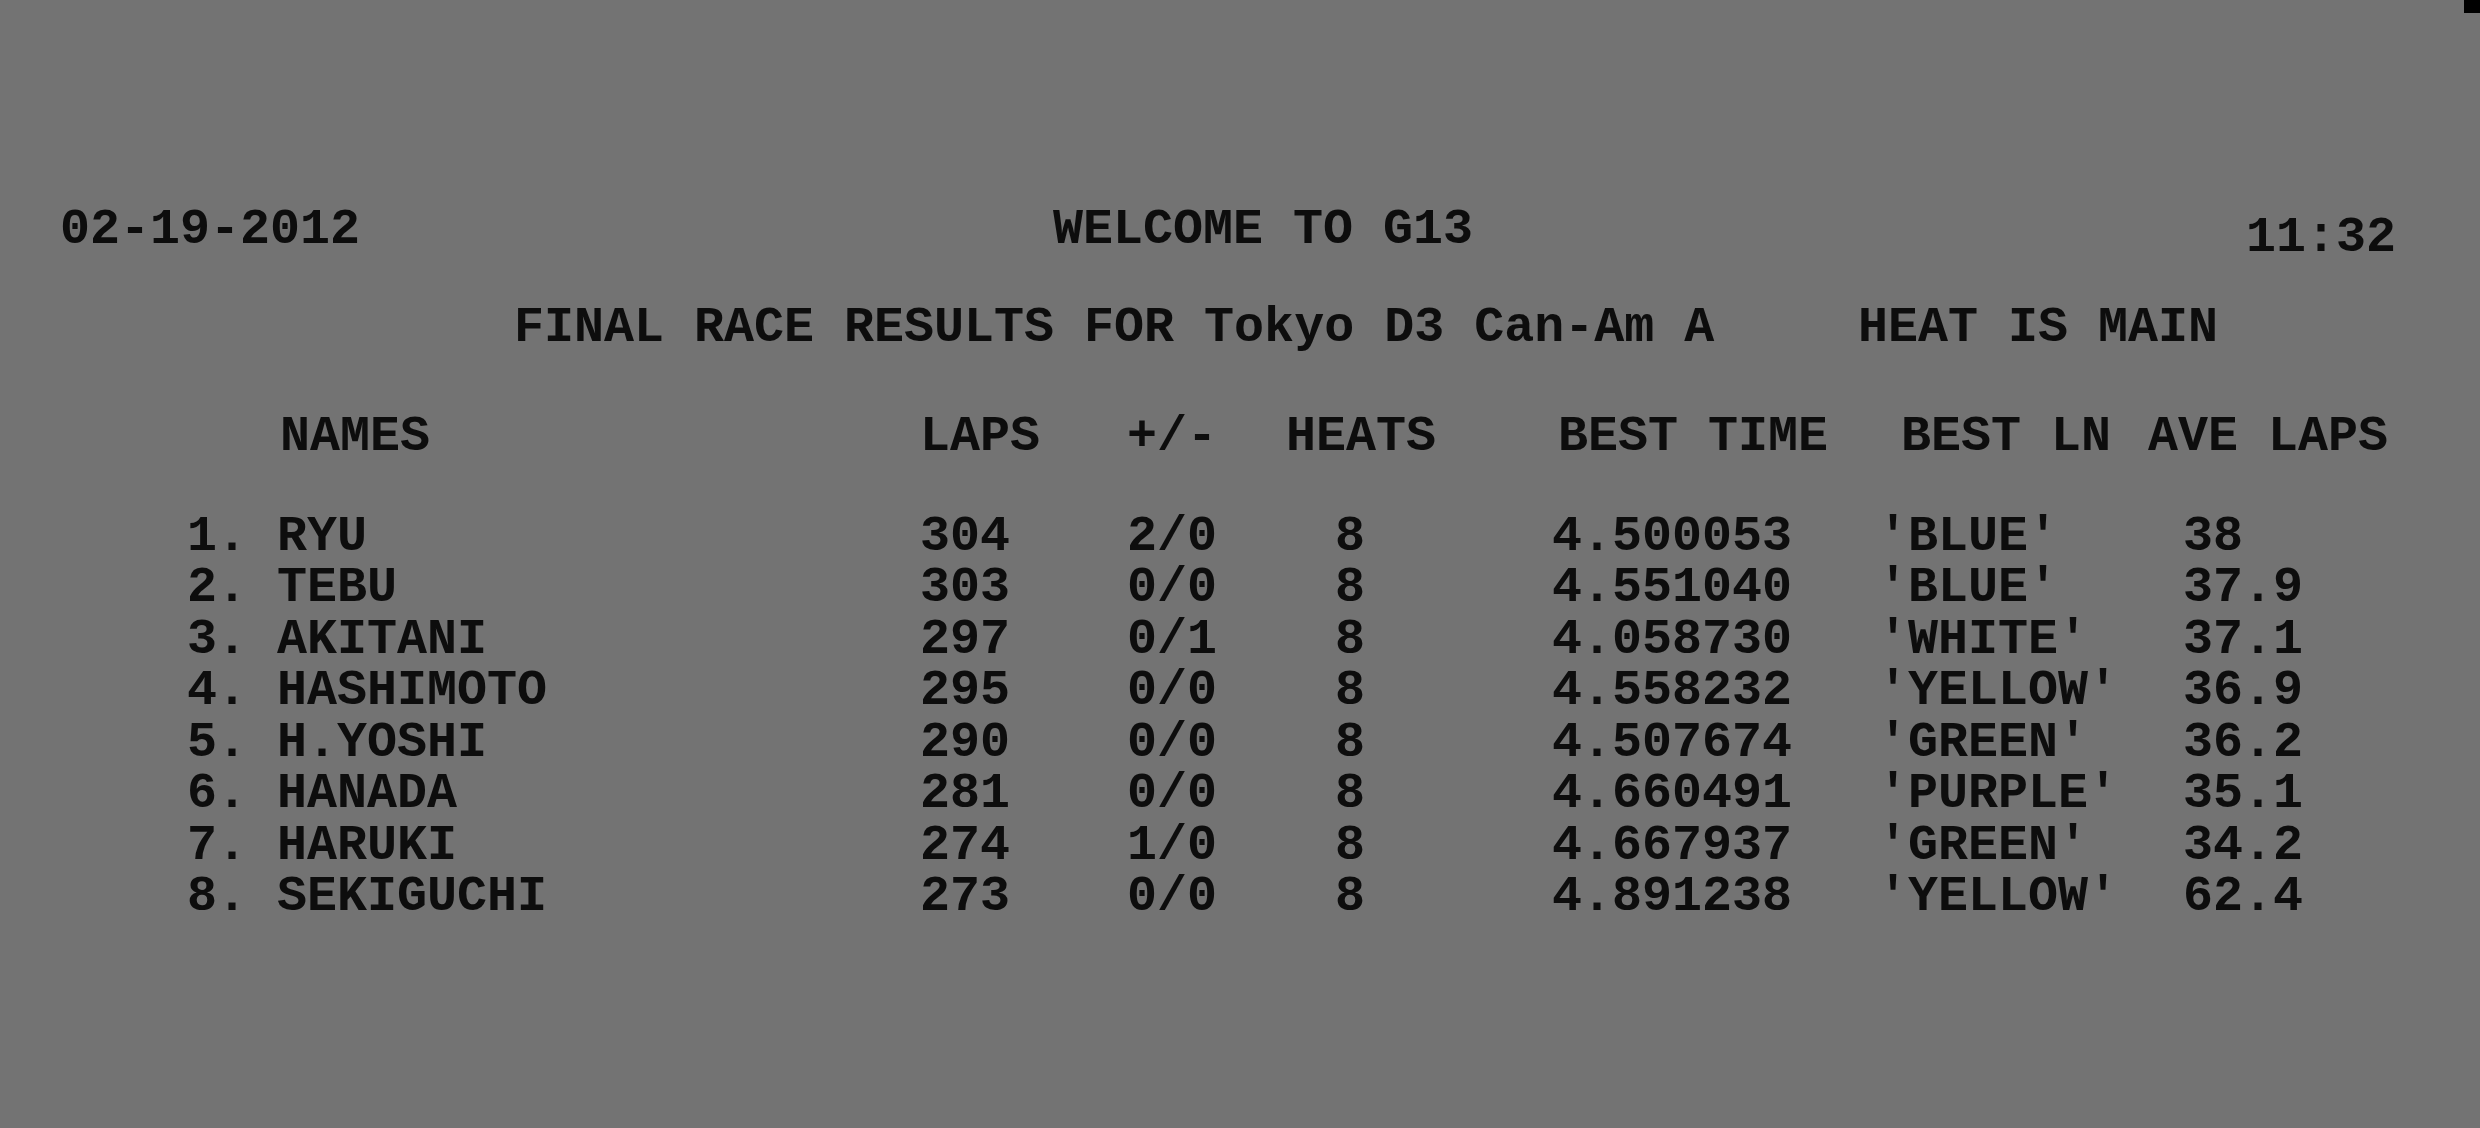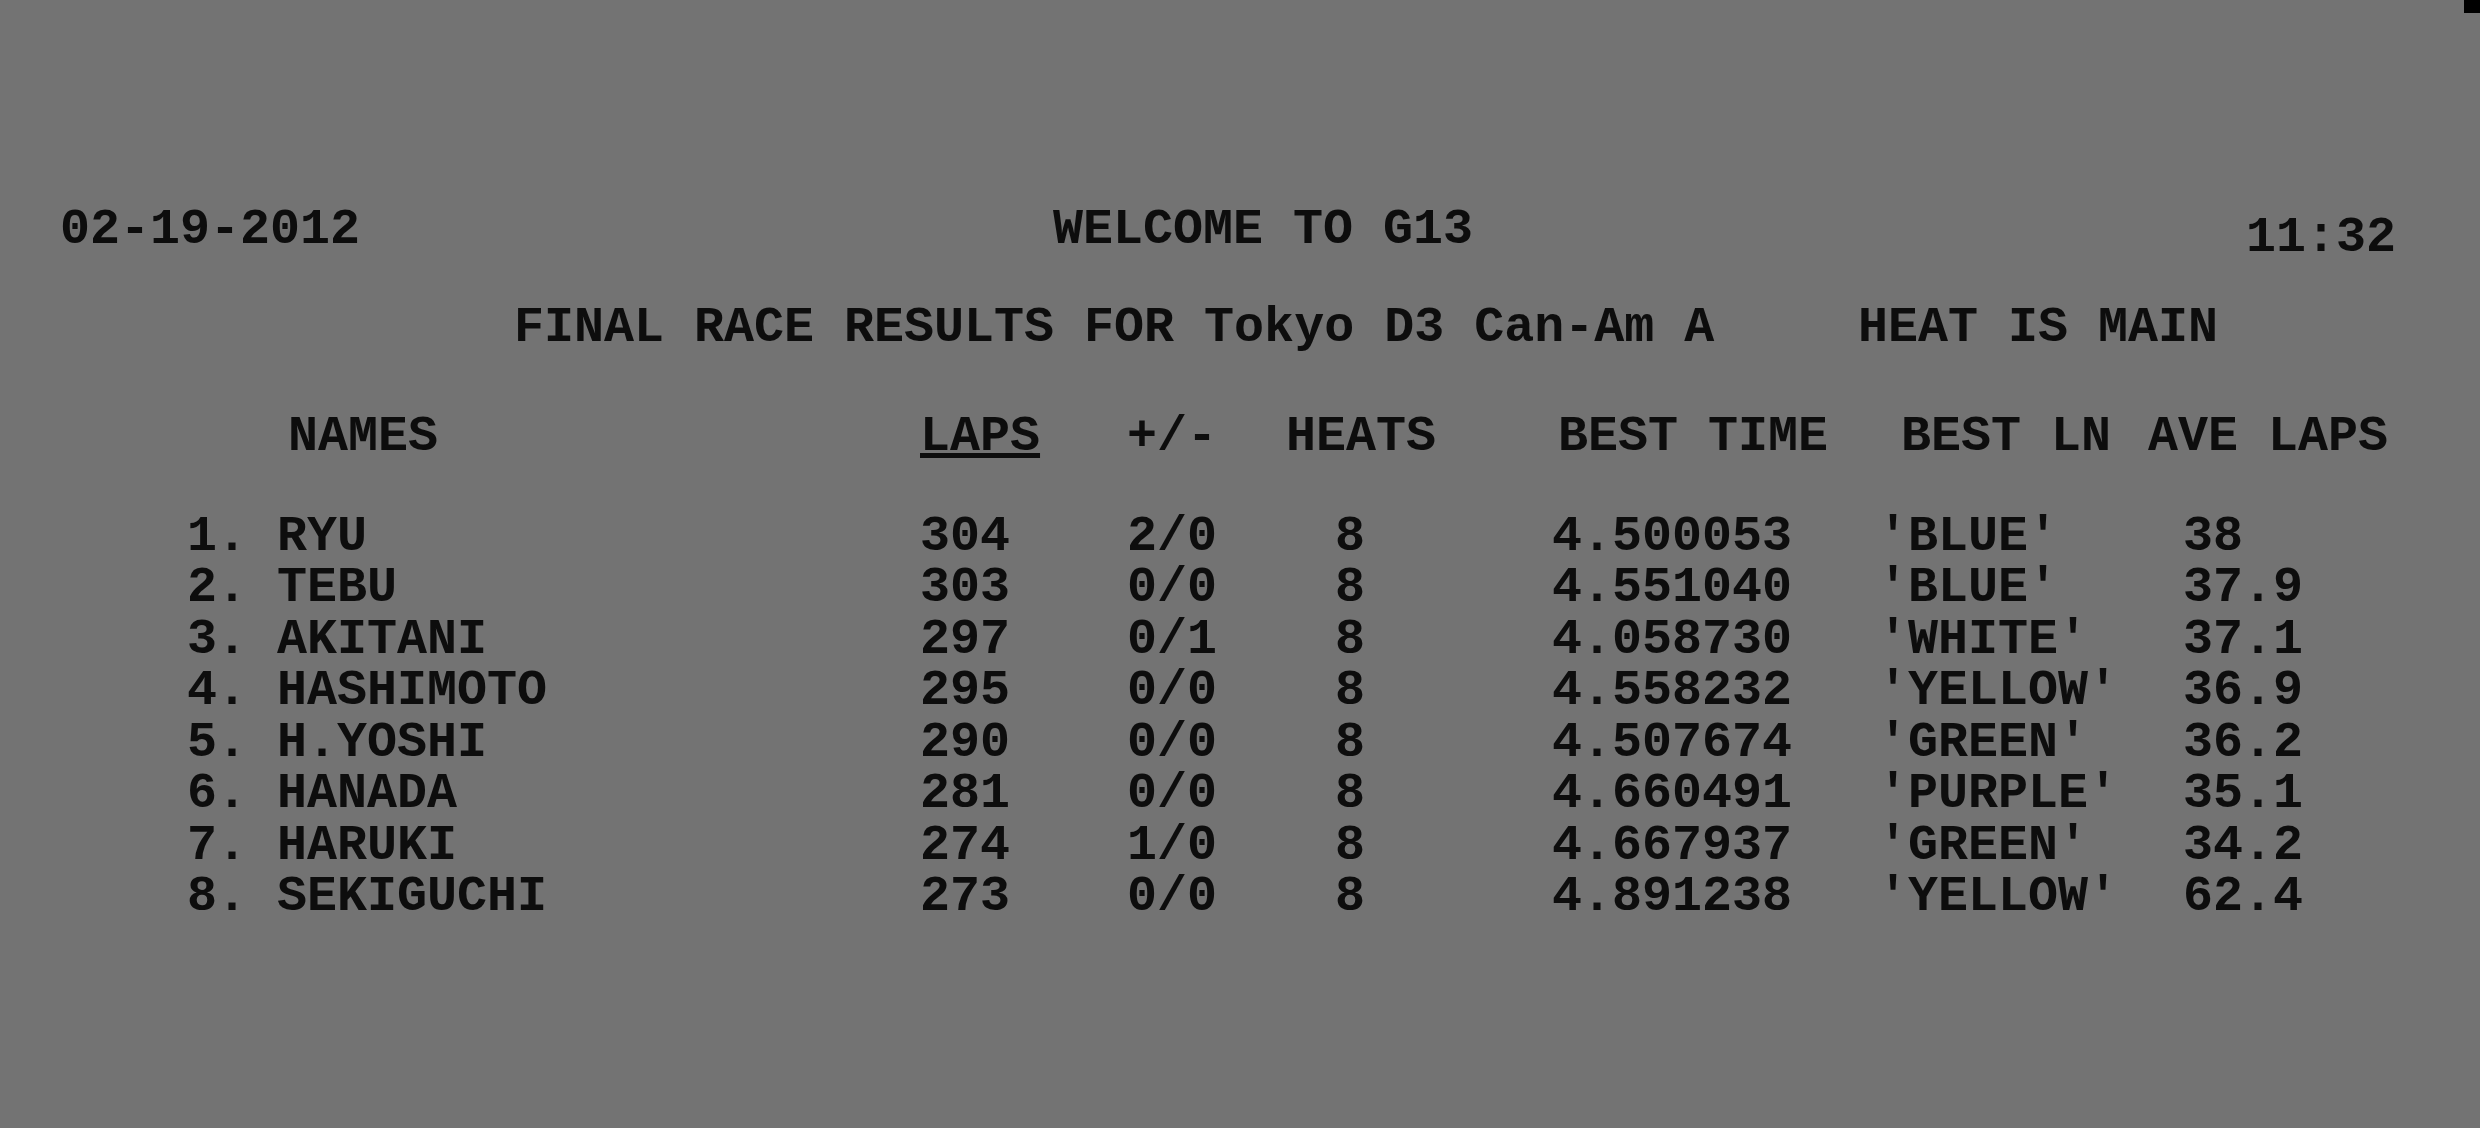--- a/index.html
+++ b/index.html
@@ -25,22 +25,22 @@
   
   .subtitle    { left: 514px;  top: 303px; }
   .heat-status { left: 1858px; top: 303px; }
 
   
   .hdr-row, .row { position: absolute; left: 0; width: 100%; height: 52px; }
   .hdr-row { top: 412px; }
   .cell { position: absolute; top: 0; white-space: pre; }
 
   
-  .h-names { left: 288px; text-align: center; }
-  .h-laps  { left: 920px; text-decoration: underline; }
+  .h-names { left: 280px; text-align: center; }
+  .h-laps  { left: 920px; }
   .h-pm    { left: 1127px; }
   .h-heats { left: 1286px; }
   .h-bt    { left: 1558px; }
   .h-bl    { left: 1875px; margin-left: 26px; }
   .h-al    { left: 2148px; }
 
   
   .c-rank  { left: 187px; }
   .c-name  { left: 277px; }
   .c-laps  { left: 920px; }

